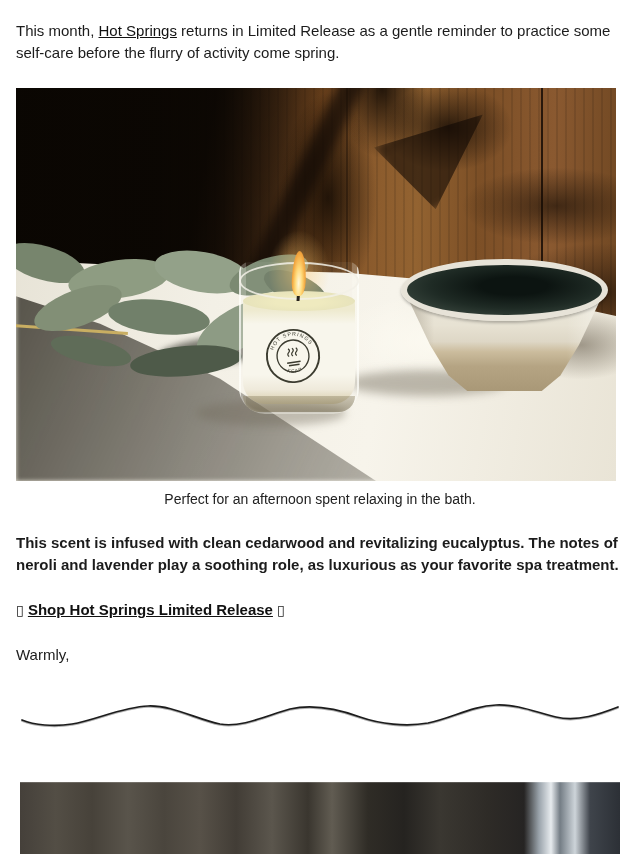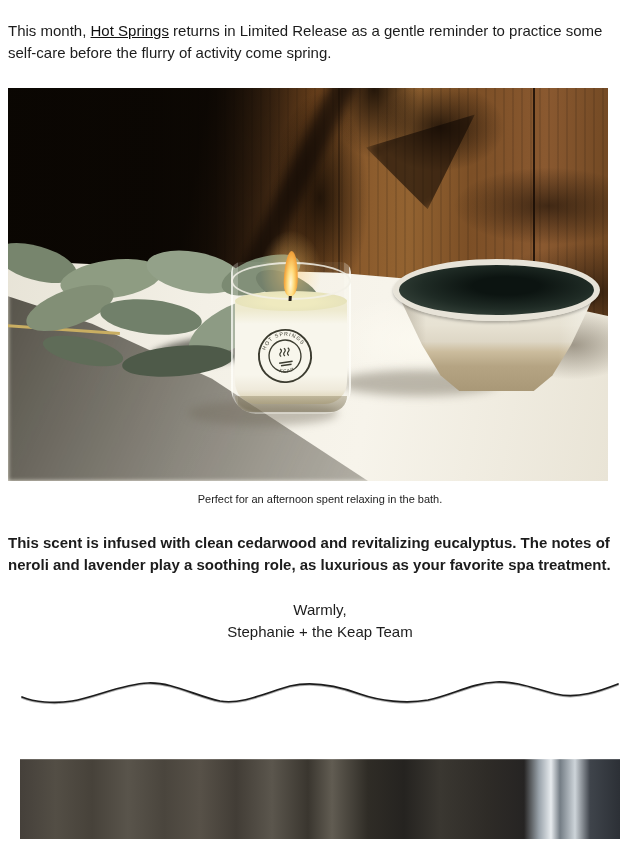--- a/index.html
+++ b/index.html
@@ -5,36 +5,36 @@
   html, body {
     margin: 0; padding: 0;
     width: 640px; height: 854px;
     overflow: hidden;
     background: #ffffff;
   }
   body {
     font-family: "Liberation Sans", "DejaVu Sans", sans-serif;
     color: #1c1c1c;
   }
-  .email { padding: 0 8px; font-size: 15px; line-height: 22px; }
+  .email { padding: 0 16px; font-size: 15px; line-height: 22px; }
 
   p { margin: 0; }
   .intro      { margin-top: 20px; }
   .scent      { margin-top: 25px; font-weight: bold; }
   .shop-line  { margin-top: 23px; font-weight: bold; }
   .questions  { margin-top: 23px; }
-  .signature  { margin-top: 23px; text-align: center; }
+  .signature  { margin-top: 23px; }
 
   a.textlink { color: #111; text-decoration: underline; cursor: pointer; }
   .tofu { font-weight: normal; font-family: "DejaVu Sans", sans-serif; font-size: 14px; }
 
   figure { margin: 24px 0 0 0; }
   figcaption {
     margin-top: 10px; text-align: center;
-    font-size: 11px; line-height: 16px; color: #222;
+    font-size: 14px; line-height: 16px; color: #222;
   }
 
   
   .photo {
     position: relative; width: 600px; height: 393px;
     overflow: hidden; background: #120d08;
   }
   .photo * { position: absolute; }
 
   .wood {
@@ -259,23 +259,24 @@
           <path d="M23 36.5 h14"></path>
           <path d="M24.5 39.5 h11"></path>
         </g>
       </svg>
     </div>
     <figcaption>Perfect for an afternoon spent relaxing in the bath.</figcaption>
   </figure>
 
   <p class="scent">This scent is infused with clean cedarwood and revitalizing eucalyptus. The notes of neroli and lavender play a soothing role, as luxurious as your favorite spa treatment.</p>
 
-
-
-  <p class="signature"><span>Warmly,</span><br><span>Stephanie + the Keap Team</span></p>
+  <p class="shop-line"><span class="tofu">▯</span> <a class="textlink">Shop Hot Springs Limited Release</a> <span class="tofu">▯</span></p>
+
+
+  <p class="signature"><span>Warmly,</span><br></p>
 </div>
 
 <div class="wave-wrap">
   <svg width="600" height="36" viewBox="0 0 600 36">
     <path id="wavepath" d="M2 24 C 14 29, 34 31, 52 28 C 76 24, 102 11, 128 10 C 152 9, 176 23, 200 28 C 222 32, 248 19, 270 13 C 292 8, 318 13, 340 21 C 360 28, 386 31, 408 27 C 432 22, 452 10, 476 9 C 498 8, 518 17, 536 21 C 558 26, 580 18, 598 11" fill="none" stroke="#1d1d1d" stroke-width="1.7" stroke-linecap="round"></path>
     <use href="#wavepath" transform="translate(0,1)" opacity="0.35"></use>
   </svg>
 </div>
 
 <div class="bottom-photo"></div>

